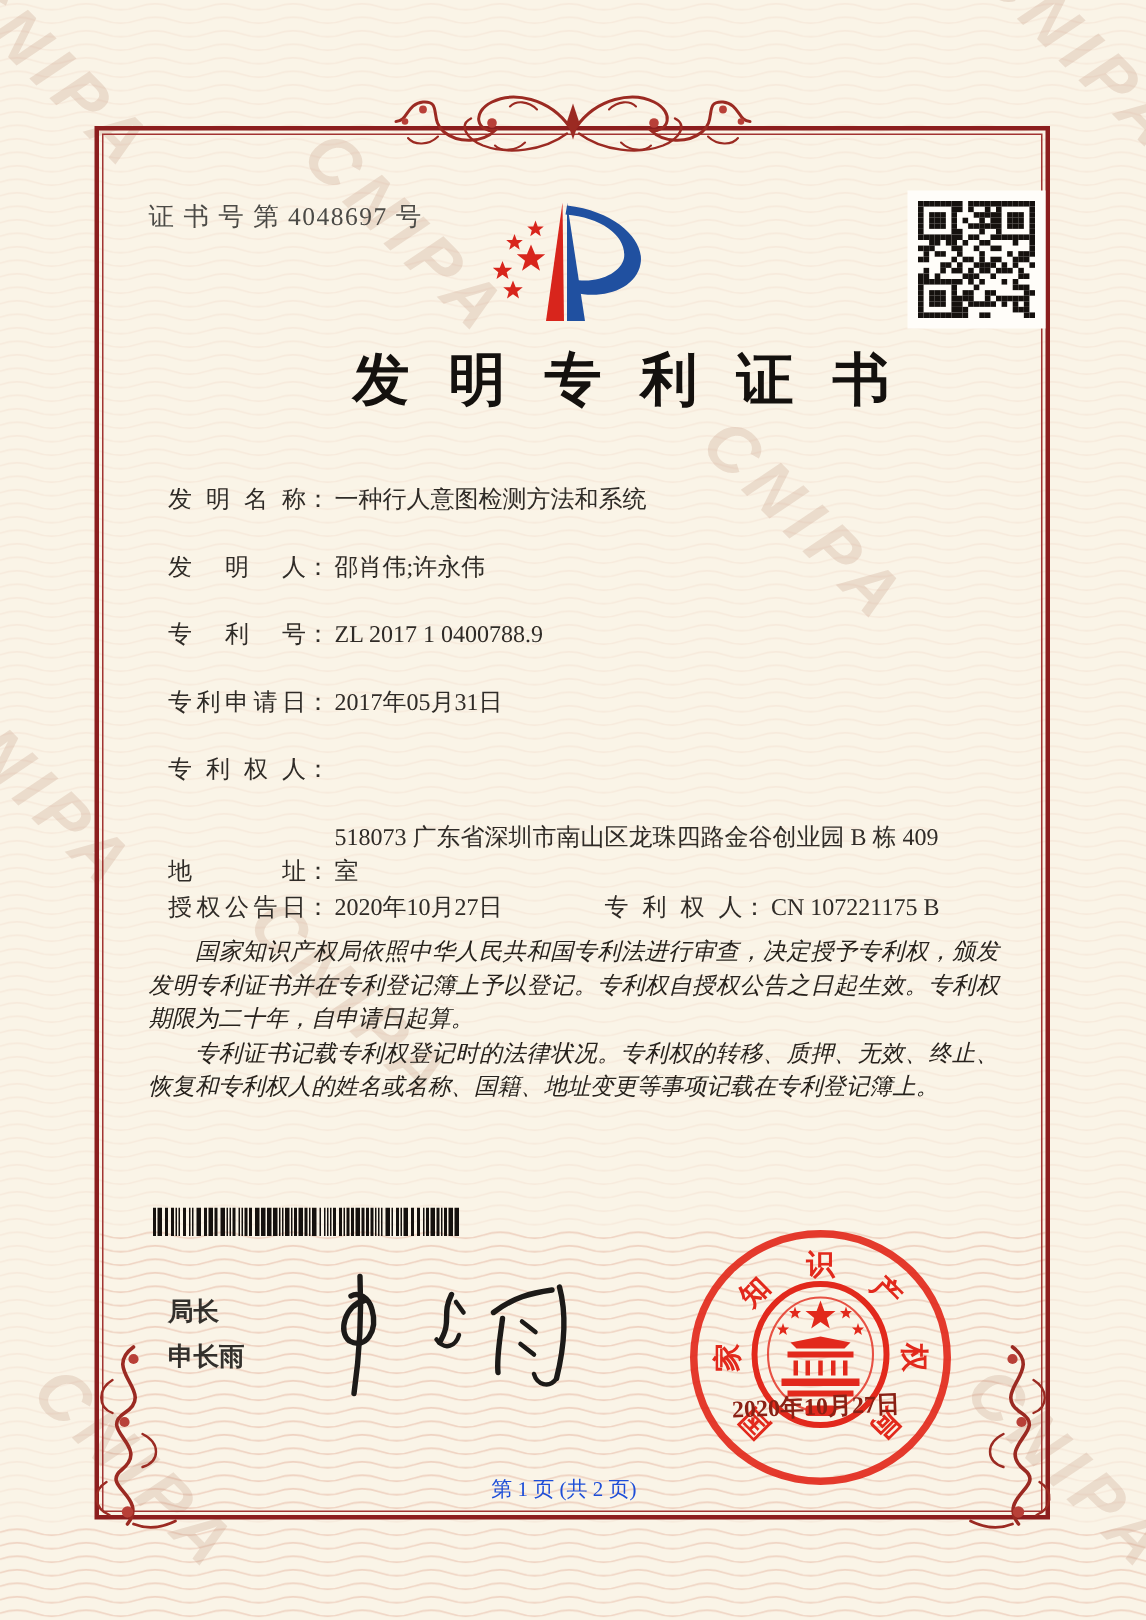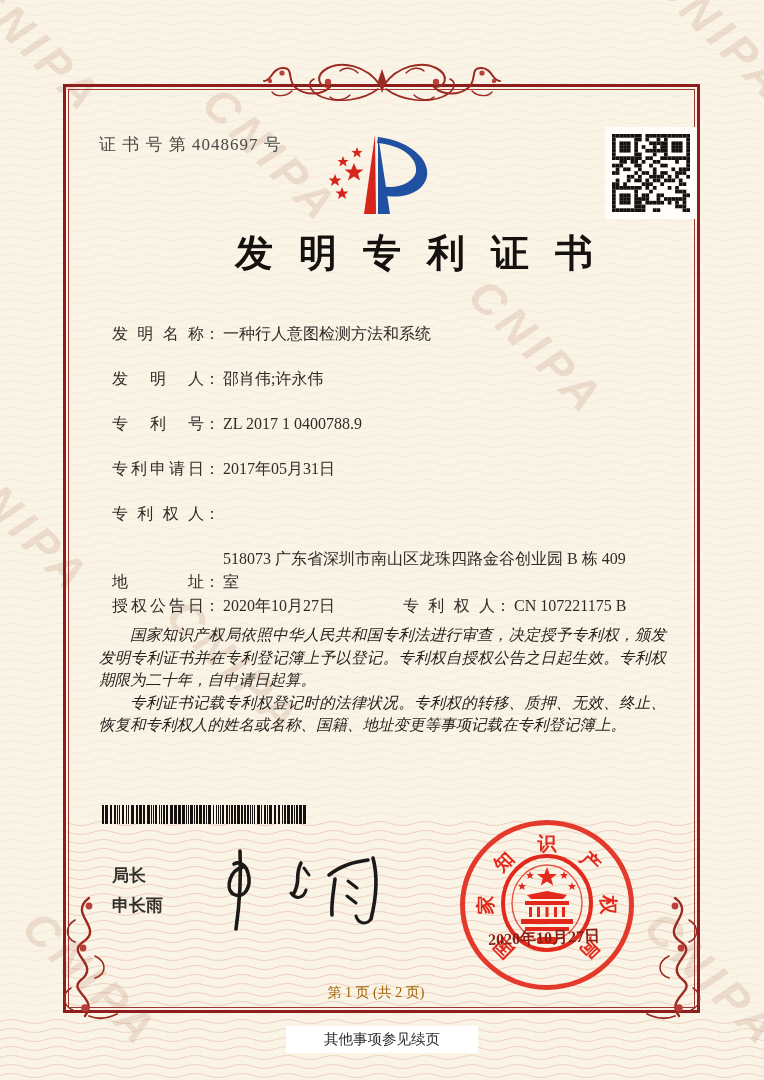--- a/index.html
+++ b/index.html
@@ -32,21 +32,21 @@
   .director{position:absolute;left:112px;top:862px;z-index:2;font-family:Liberation Mono, monospace;
             font-size:17px;font-weight:600;color:#33302c;line-height:30px;}
   .signature{position:absolute;left:203px;top:843px;z-index:2;}
   .seal{position:absolute;left:460px;top:820px;width:174px;height:170px;z-index:3;}
   .seal-ring{position:absolute;inset:0;border:5px solid #e2291c;border-radius:50%;opacity:.92;}
   .seal-chars span{position:absolute;left:50%;top:50%;width:22px;height:22px;margin:-11px;
                    font:700 19px "Liberation Sans",sans-serif;color:#e2291c;text-align:center;line-height:22px;}
   .seal-emblem{position:absolute;left:37px;top:31px;}
   .seal-date{position:absolute;left:462px;top:928px;width:164px;z-index:4;text-align:center;
              font-size:16px;font-weight:700;color:#8a2014;transform:rotate(-2deg);}
-  .pageno{position:absolute;left:0;top:984px;width:752px;z-index:2;text-align:center;font-size:14px;color:#a16207;}
+  .pageno{position:absolute;left:0;top:984px;width:752px;z-index:2;text-align:center;font-size:14px;color:#1d4ed8;}
   .footer-strip{position:absolute;left:286px;top:1026px;width:192px;height:27px;background:#ffffff;z-index:2;
                 display:flex;align-items:center;justify-content:center;font-size:14.5px;color:#2f2c29;}
 </style>
 </head>
 <body>
 
 <div class="page">
 
   <svg class="waves" width="764" height="1080">
     <defs>
@@ -536,15 +536,14 @@
         <rect x="24" y="68" width="52" height="5" stroke="none"></rect>
         <rect x="28" y="76" width="44" height="4" stroke="none"></rect>
         <rect x="40" y="86" width="20" height="7" rx="2" stroke="none"></rect>
       </g>
     </svg>
   </div>
   <div class="seal-date">2020年10月27日</div>
 
   <div class="pageno">第 1 页 (共 2 页)</div>
 
-  <div class="footer-strip">其他事项参见续页</div>
 
 </div>
 
 </body></html>

